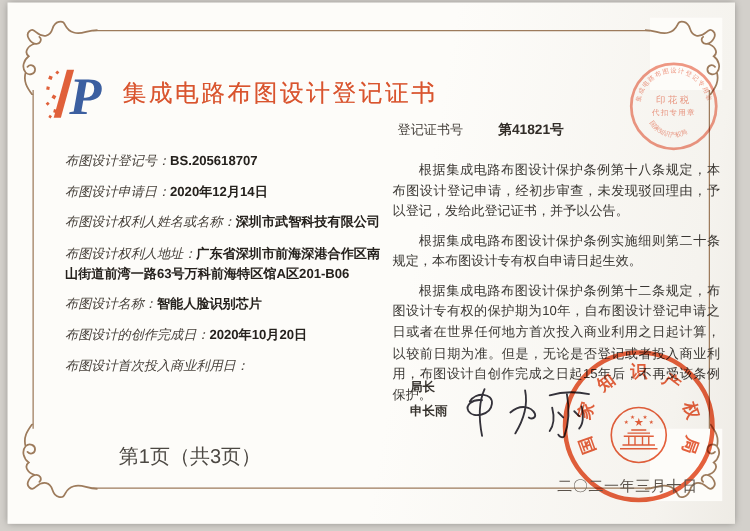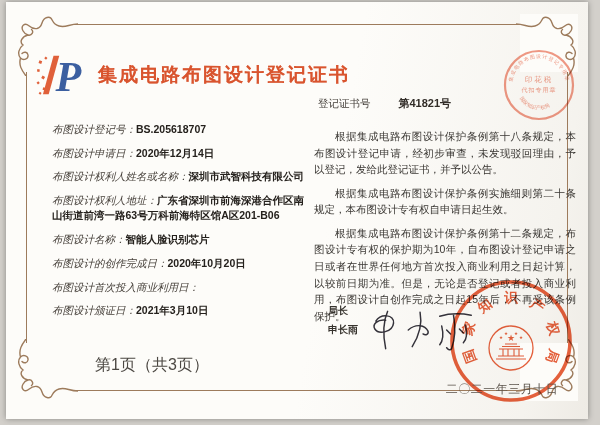--- a/index.html
+++ b/index.html
@@ -8,27 +8,27 @@
     background:linear-gradient(100deg,#fdfcf9 55%,#f5f3ee 90%,#eeebe5);
     box-shadow:0 0 6px rgba(0,0,0,.35);}
   .frame{position:absolute;left:20px;top:22px;right:20px;bottom:28px;
     border:1.5px solid #9d7b5c;}
   .corner{position:absolute;width:62px;height:62px;}
   .corner.tl{top:-11px;left:-11px;}
   .corner.tr{top:-11px;right:-11px;transform:scaleX(-1);}
   .corner.bl{bottom:-11px;left:-11px;transform:scaleY(-1);}
   .corner.br{bottom:-11px;right:-11px;transform:scale(-1,-1);}
   .header{position:absolute;left:30px;top:50px;display:flex;align-items:center;}
-  .title{font-family:"Liberation Serif",serif;font-weight:bold;font-size:19px;
+  .title{font-family:"Liberation Serif",serif;font-weight:normal;font-size:19px;
     letter-spacing:2px;color:#d9542e;margin-left:4px;text-shadow:0 0 .5px rgba(217,84,46,.55);}
   .certno{position:absolute;left:312px;top:94px;font-size:10.5px;color:#46413c;}
   .certno b{margin-left:28px;font-size:11px;color:#322d28;}
   .leftcol{position:absolute;left:46px;top:120px;width:252px;}
   .field{font-size:10.5px;line-height:1.45;margin-bottom:8.5px;color:#262220;}
-  .flabel{font-family:Liberation Sans, sans-serif;font-style:italic;color:#453f39;}
+  .flabel{font-family:Liberation Mono, monospace;font-style:italic;color:#453f39;}
   .fvalue{font-weight:bold;color:#25211d;}
   .rightcol{position:absolute;left:308px;top:126px;width:262px;}
   .para{font-size:10.5px;line-height:1.58;text-align:justify;text-indent:2em;
     color:#3a3733;margin:0 0 7px 0;}
   .signblock{position:absolute;left:322px;top:299px;font-size:10px;font-weight:bold;
     color:#37332e;line-height:1.9;}
   .sig-svg{position:absolute;left:360px;top:300px;}
   .seal{position:absolute;left:438px;top:272px;mix-blend-mode:multiply;opacity:.92;}
   .sealdate{position:absolute;left:430px;top:379px;width:132px;text-align:center;
     font-size:12px;letter-spacing:.5px;color:#5a524a;}
@@ -82,21 +82,20 @@
   </div>
 
   <div class="leftcol">
     <div class="field"><span class="flabel">布图设计登记号：</span><span class="fvalue">BS.205618707</span></div>
     <div class="field"><span class="flabel">布图设计申请日：</span><span class="fvalue">2020年12月14日</span></div>
     <div class="field"><span class="flabel">布图设计权利人姓名或名称：</span><span class="fvalue">深圳市武智科技有限公司</span></div>
     <div class="field"><span class="flabel">布图设计权利人地址：</span><span class="fvalue">广东省深圳市前海深港合作区南山街道前湾一路63号万科前海特区馆A区201-B06</span></div>
     <div class="field"><span class="flabel">布图设计名称：</span><span class="fvalue">智能人脸识别芯片</span></div>
     <div class="field"><span class="flabel">布图设计的创作完成日：</span><span class="fvalue">2020年10月20日</span></div>
     <div class="field"><span class="flabel">布图设计首次投入商业利用日：</span><span class="fvalue"></span></div>
-    <div class="field"><span class="flabel">布图设计颁证日：</span><span class="fvalue">2021年3月10日</span></div>
   </div>
 
   <div class="rightcol">
     <p class="para">根据集成电路布图设计保护条例第十八条规定，本布图设计登记申请，经初步审查，未发现驳回理由，予以登记，发给此登记证书，并予以公告。</p>
     <p class="para">根据集成电路布图设计保护条例实施细则第二十条规定，本布图设计专有权自申请日起生效。</p>
     <p class="para">根据集成电路布图设计保护条例第十二条规定，布图设计专有权的保护期为10年，自布图设计登记申请之日或者在世界任何地方首次投入商业利用之日起计算，以较前日期为准。但是，无论是否登记或者投入商业利用，布图设计自创作完成之日起15年后，不再受该条例保护。</p>
   </div>
 
   <div class="signblock">
     <div>局长</div>

